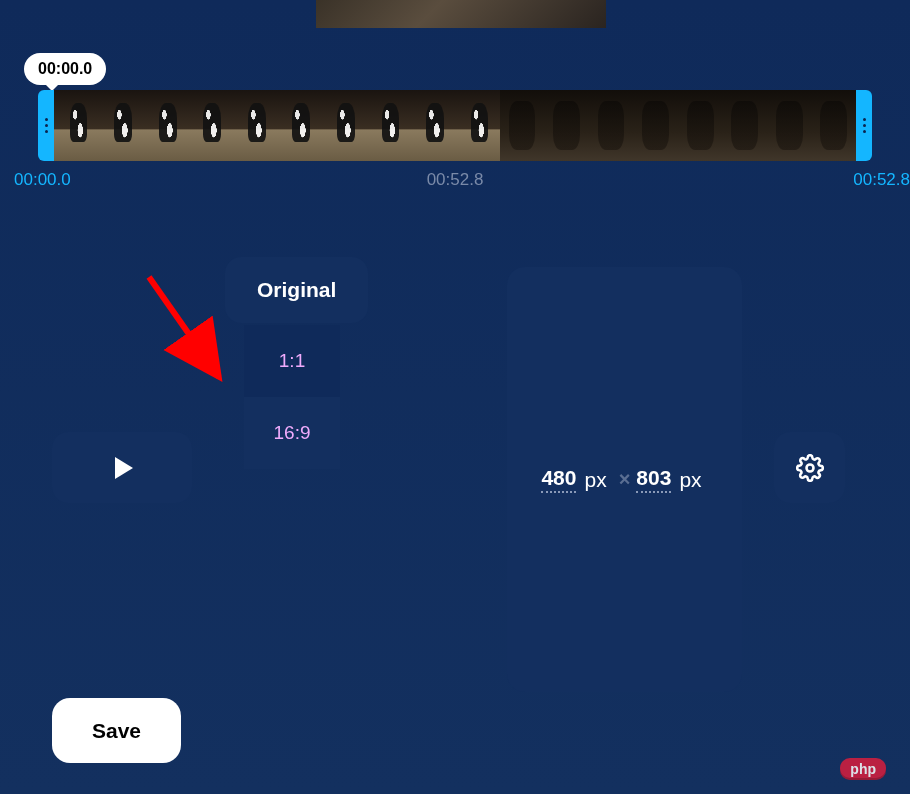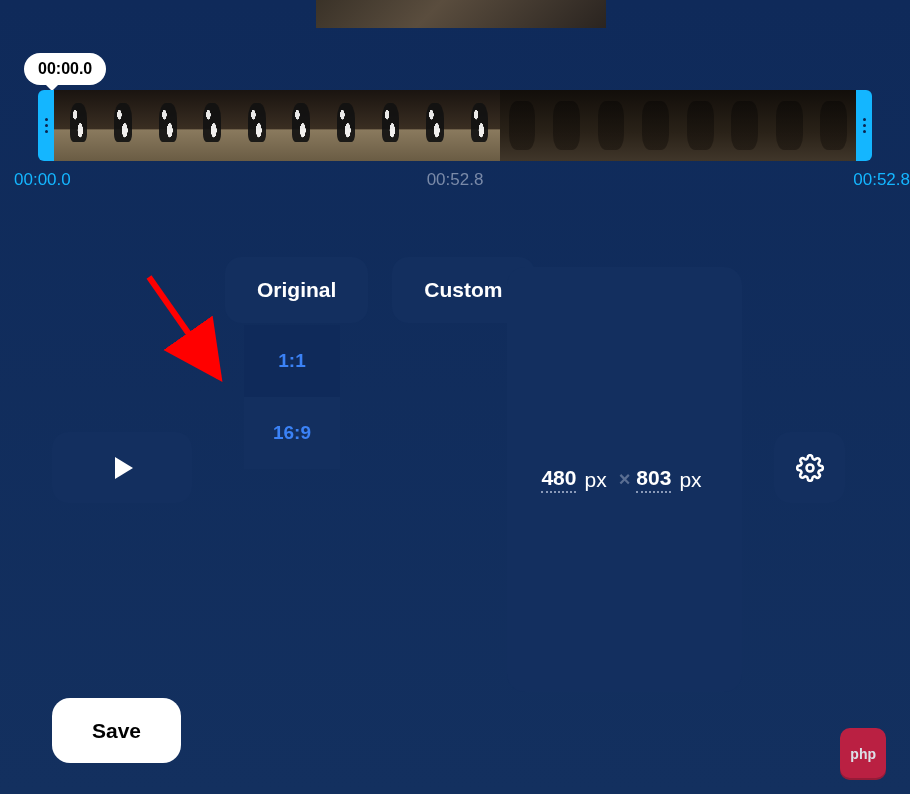--- a/index.html
+++ b/index.html
@@ -153,21 +153,21 @@
     border-top: 11px solid transparent;
     border-bottom: 11px solid transparent;
     margin-left: 4px;
   }
 
   .tabs {
     position: absolute;
     top: 257px;
     left: 225px;
     display: flex;
-    gap: 24px;
+    gap: 4px;
   }
   .tab {
     background: #132f5f;
     color: #fff;
     font-size: 21px;
     font-weight: 700;
     padding: 21px 32px;
     border-radius: 16px;
     cursor: pointer;
   }
@@ -179,22 +179,22 @@
     width: 96px;
     display: flex;
     flex-direction: column;
   }
   .ratio-item {
     height: 72px;
     display: flex;
     align-items: center;
     justify-content: center;
     font-size: 19px;
-    font-weight: 700;
-    color: #3b82f6;
+    font-weight: 400;
+    color: #f0abfc;
     cursor: pointer;
   }
   .ratio-item:nth-child(1) { background: #0f2a5a; }
   .ratio-item:nth-child(2) { background: #132f5f; }
   .ratio-item:nth-child(3) { background: #0f2a5a; }
   .ratio-item:nth-child(4) { background: #132f5f; }
   .ratio-item:nth-child(5) { background: #0f2a5a; }
 
   .dim-panel {
     position: absolute;
@@ -259,21 +259,21 @@
     display: flex;
     align-items: center;
     gap: 6px;
     opacity: 0.85;
   }
   .wm-pill {
     background: #d81e3e;
     color: #fff;
     font-size: 14px;
     font-weight: 700;
-    padding: 18px 10px;
+    padding: 3px 10px;
     border-radius: 10px;
     box-shadow: inset 0 -2px 0 rgba(0,0,0,0.2);
   }
   .wm-text { color: #8090aa; font-size: 14px; letter-spacing: 1px; }
 </style>
 </head>
 <body>
 
 <div class="preview"></div>
 
@@ -328,21 +328,20 @@
   </defs>
   <line x1="4" y1="4" x2="74" y2="104" stroke="#ff0000" stroke-width="6" marker-end="url(#ah)"></line>
 </svg>
 
 <div class="play-btn">
   <div class="play-triangle"></div>
 </div>
 
 <div class="tabs">
   <div class="tab">Original</div>
-  <div class="tab">Custom</div>
 </div>
 
 <div class="ratio-list">
   <div class="ratio-item">1:1</div>
   <div class="ratio-item">16:9</div>
 </div>
 
 <div class="dim-panel">
   <span class="dim-val">480</span>
   <span class="dim-unit">px</span>

